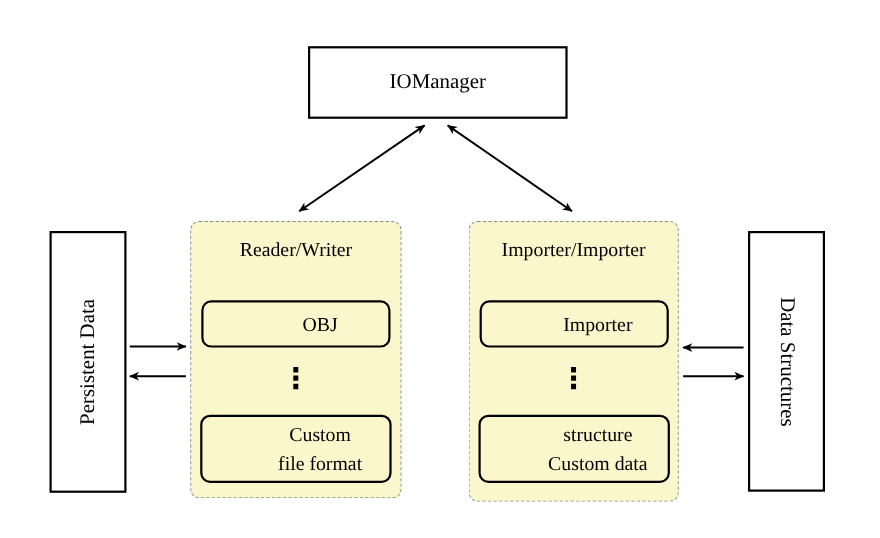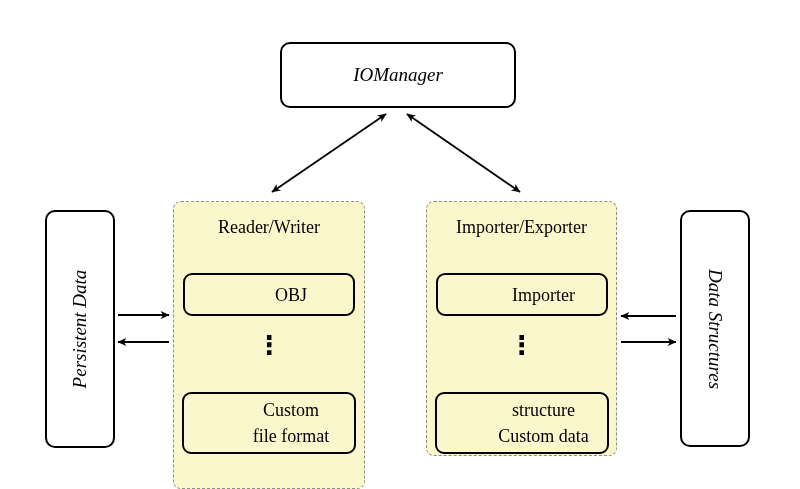--- a/index.html
+++ b/index.html
@@ -2,49 +2,48 @@
 <html><head>
 <meta charset="utf-8">
 <style>
   html,body{margin:0;padding:0;background:#fff;}
   .canvas{
     position:relative;width:800px;height:489px;background:#fff;overflow:hidden;
     font-family:"Liberation Serif","DejaVu Serif",serif;color:#000;
   }
   .arrows{position:absolute;left:0;top:0;width:800px;height:489px;}
   .node{
-    position:absolute;background:#fff;border:2.5px solid #000;border-radius:10px;
+    position:absolute;background:#fff;border:2.5px solid #000;border-radius:0;
     display:flex;align-items:center;justify-content:center;box-sizing:border-box;
     font-size:19px;
-    font-style:italic;
   }
   #io-box{left:280px;top:42px;width:236px;height:66px;}
   #persistent-box{left:45px;top:210px;width:70px;height:238px;}
   #datastruct-box{left:680px;top:210px;width:70px;height:237px;}
   .vtext{white-space:nowrap;display:block;}
   .vtext.ccw{transform:rotate(-90deg);}
   .vtext.cw{transform:rotate(90deg);}
   .group{
     position:absolute;background:#FBF7CC;border:1.6px dashed #8c8c8c;border-radius:8px;
     box-sizing:border-box;
   }
-  #left-group{left:173px;top:201px;width:192px;height:288px;}
+  #left-group{left:173px;top:201px;width:192px;height:252px;}
   #right-group{left:426px;top:201px;width:191px;height:255px;}
   .group-title{
     position:absolute;top:15px;left:0;width:100%;text-align:center;
     font-size:18px;
   }
   .item{
     position:absolute;left:50%;transform:translateX(-50%);
     background:#FBF7CC;border:2.5px solid #000;border-radius:9px;
     display:flex;flex-direction:column;align-items:center;justify-content:center;
     box-sizing:border-box;font-size:18px;line-height:26px;text-align:center;padding-left:44px;
   }
   .item.top{top:71px;width:172px;height:43px;}
-  .item.bottom{top:175px;width:174px;height:62px;margin-top:15px;}
+  .item.bottom{top:175px;width:174px;height:62px;}
   .dots{
     position:absolute;top:121px;left:0;width:100%;text-align:center;
     font-size:26px;font-weight:bold;line-height:44px;
     font-family:"DejaVu Sans","Liberation Sans",sans-serif;
   }
 </style>
 </head>
 <body>
 
 <div class="canvas">
@@ -81,21 +80,21 @@
       <span>OBJ</span>
     </div>
     <div class="dots">⋮</div>
     <div class="item bottom">
       <span>Custom</span>
       <span>file format</span>
     </div>
   </div>
 
   <div class="group" id="right-group">
-    <div class="group-title">Importer/Exporter</div>
+    <div class="group-title">Importer/Importer</div>
     <div class="item top">
       <span>Importer</span>
     </div>
     <div class="dots">⋮</div>
     <div class="item bottom">
       <span>structure</span>
       <span>Custom data</span>
     </div>
   </div>
 

